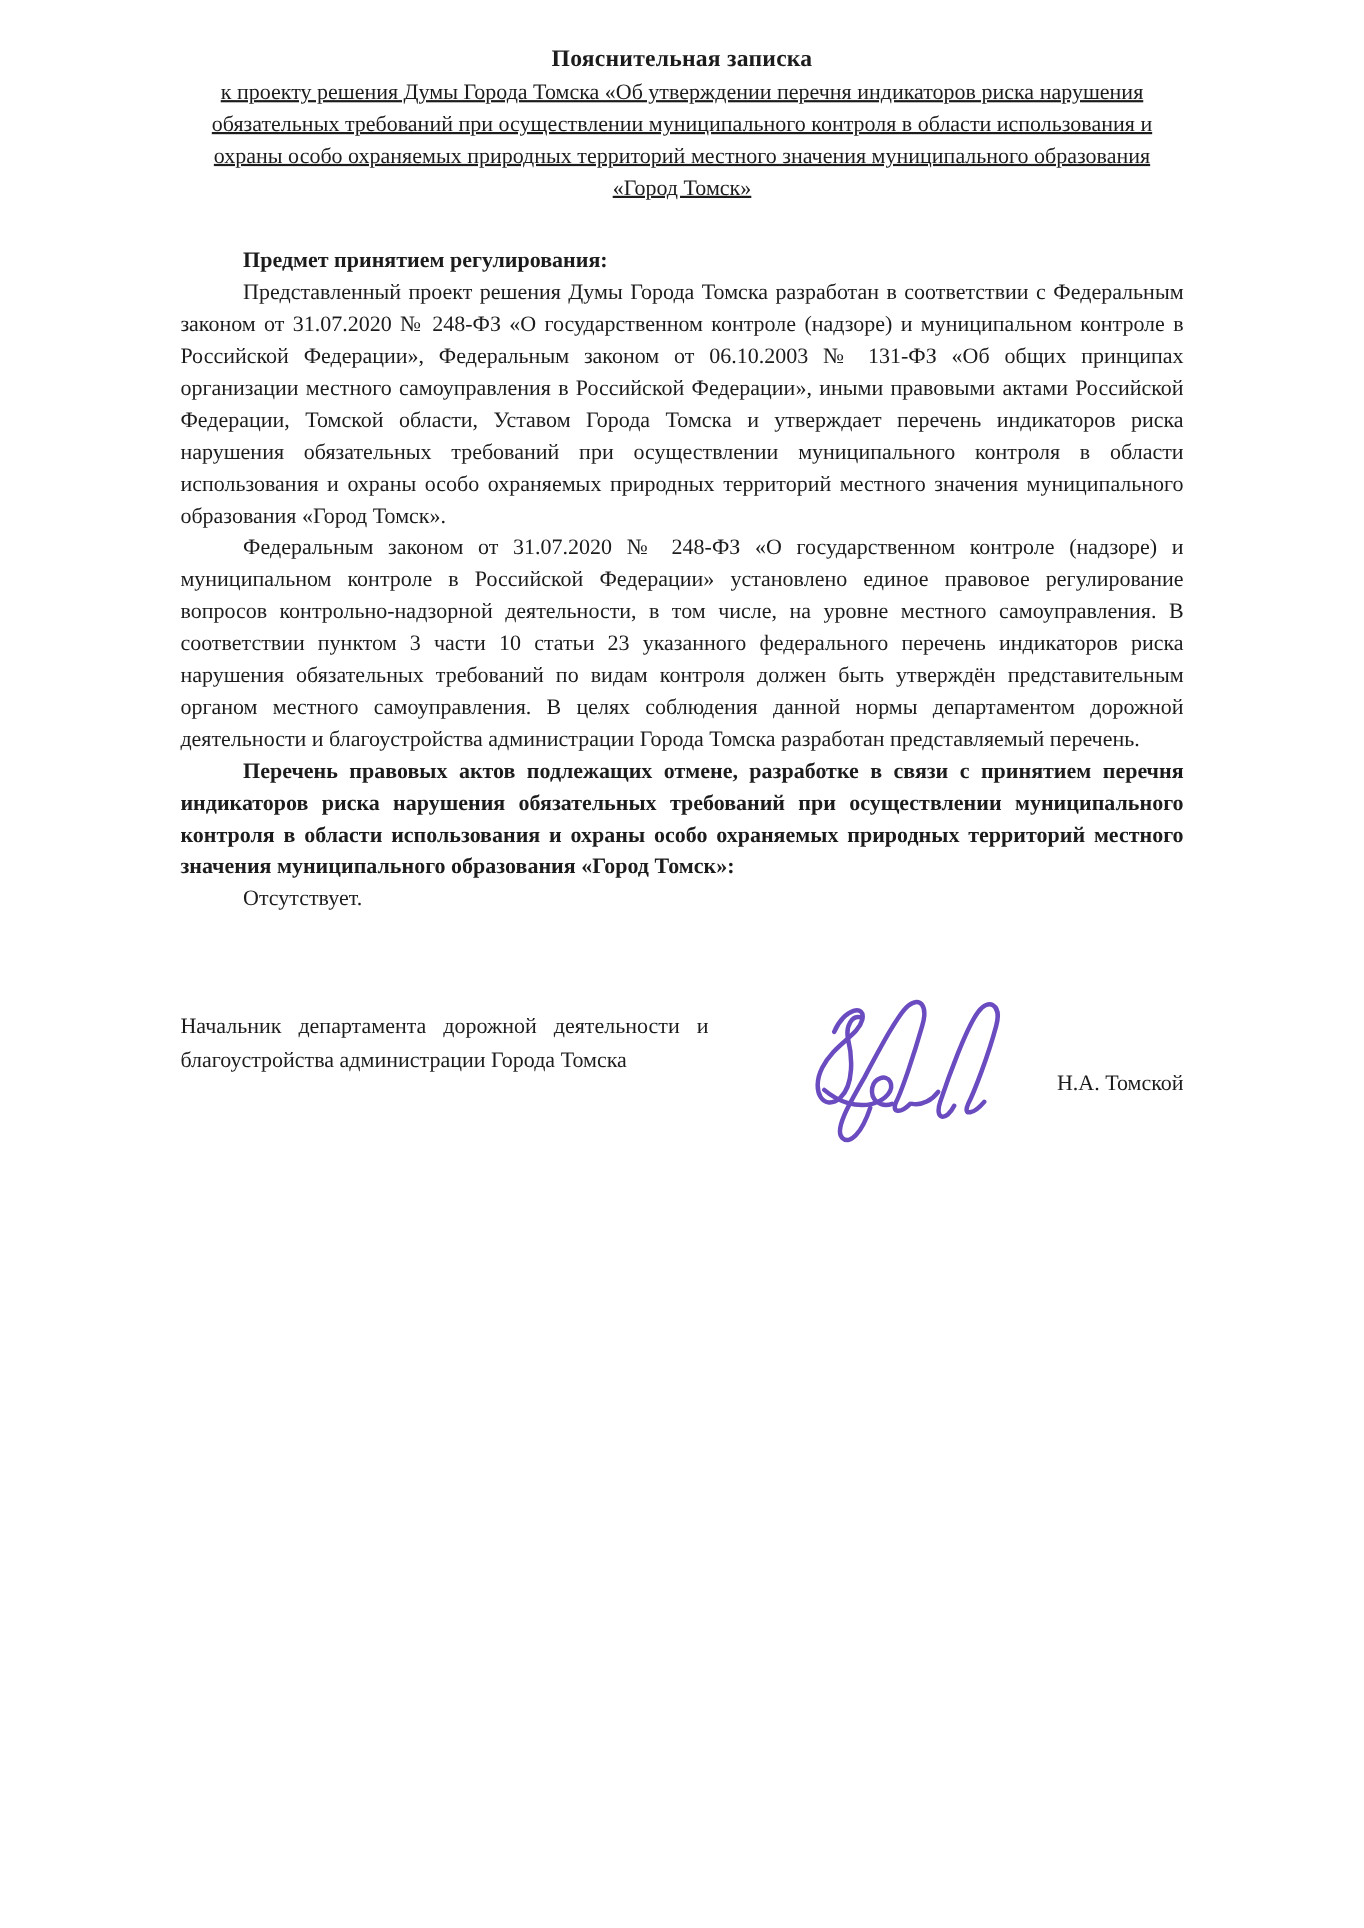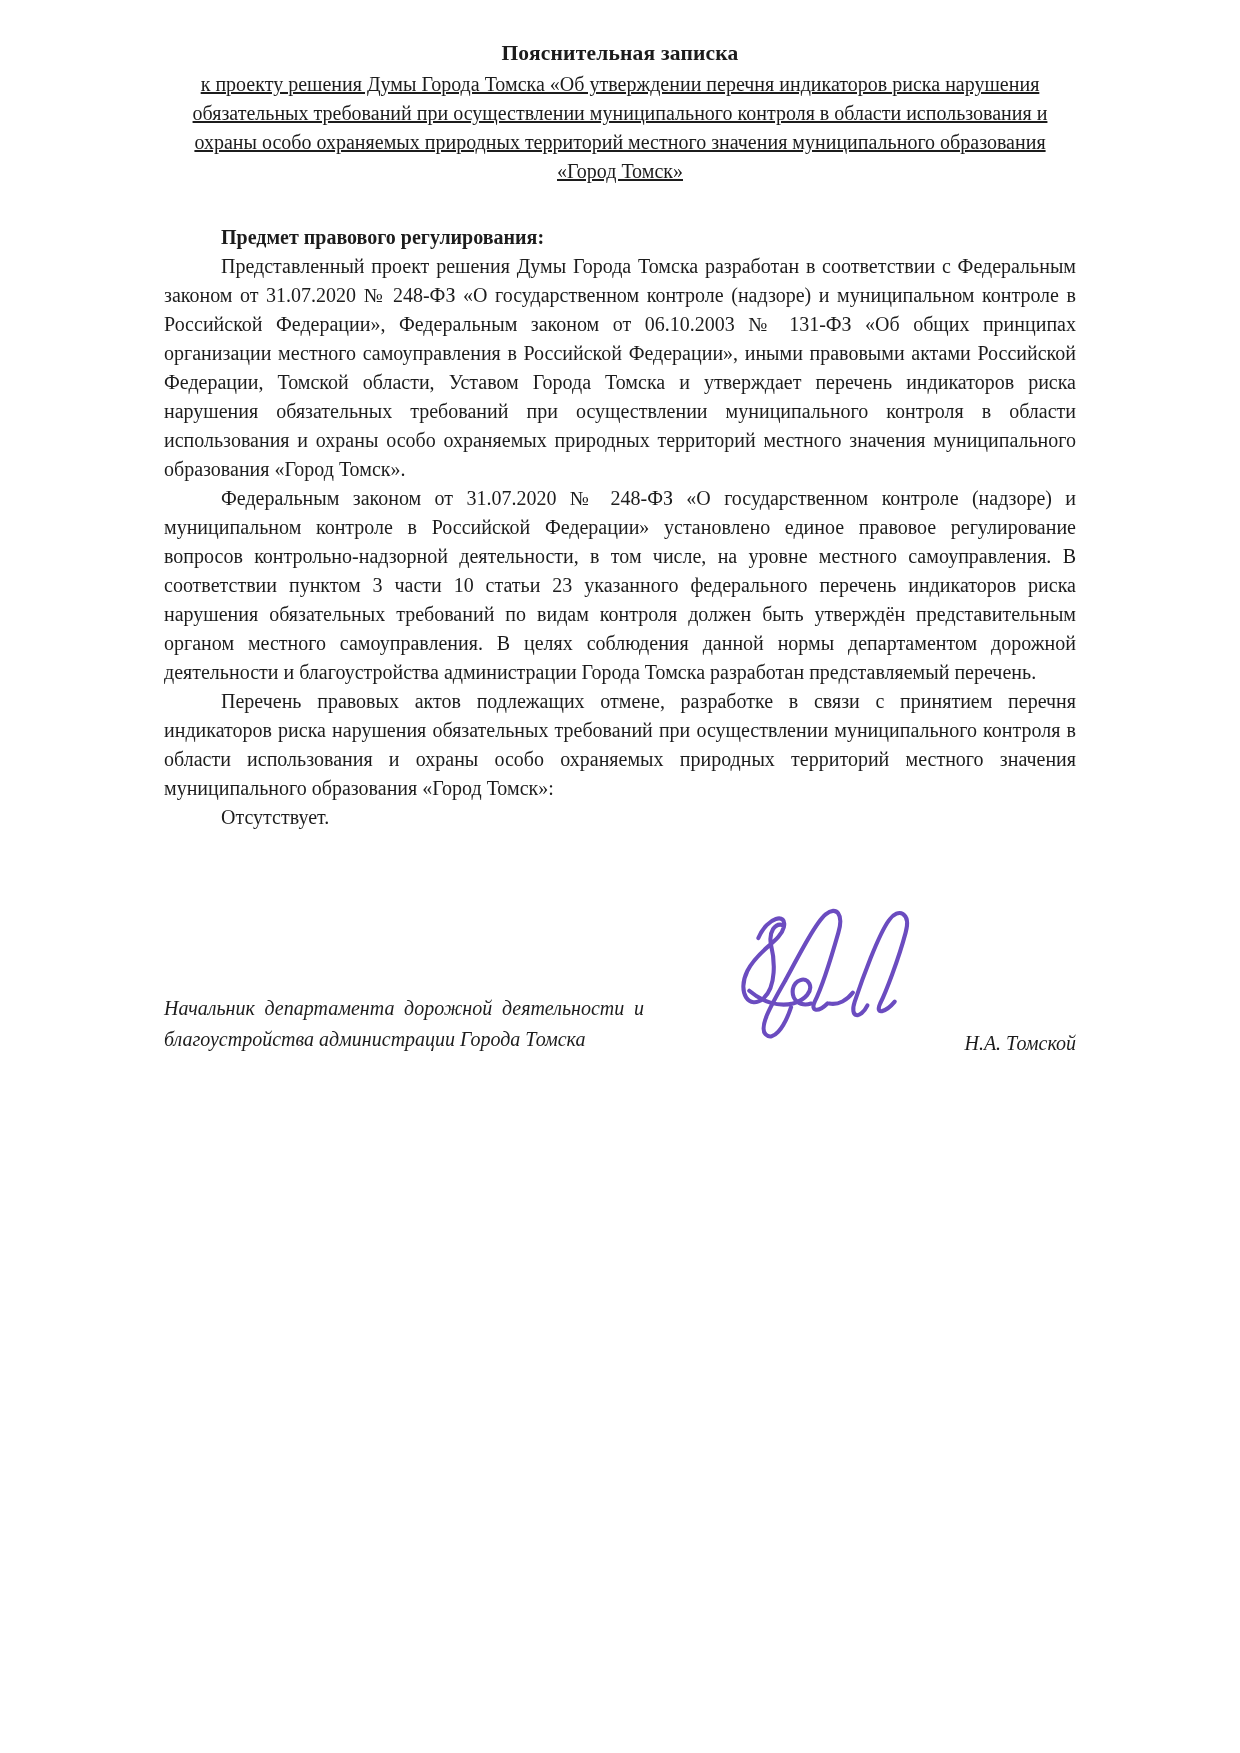--- a/index.html
+++ b/index.html
@@ -45,33 +45,32 @@
     margin-top: 46px;
   }
   p.body-par {
     margin: 0;
     font-size: 20px;
     line-height: 29px;
     text-align: justify;
     text-indent: 57px;
   }
   p.body-par.bold {
-    font-weight: normal;
+    font-weight: bold;
   }
   p.answer {
     margin: 0;
     font-size: 20px;
     line-height: 29px;
     text-indent: 57px;
   }
   .signature-row {
     display: flex;
-    align-items: flex-end;
+    align-items: flex-start;
     margin-top: 86px;
-    font-style: italic;
   }
   .signature-position {
     width: 480px;
     font-size: 20px;
     line-height: 31px;
     text-align: justify;
   }
   .signature-ink {
     margin-left: 78px;
     margin-top: -22px;
@@ -87,21 +86,21 @@
 </head>
 <body>
 
 <div class="page">
   <div class="content">
 
     <div class="doc-title">Пояснительная записка</div>
 
     <div class="doc-subtitle">к проекту решения Думы Города Томска «Об утверждении перечня индикаторов риска нарушения обязательных требований при осуществлении муниципального контроля в области использования и охраны особо охраняемых природных территорий местного значения муниципального образования «Город Томск»</div>
 
-    <div class="section-heading">Предмет правового регулирования:</div>
+    <div class="section-heading">Предмет принятием регулирования:</div>
 
     <p class="body-par">Представленный проект решения Думы Города Томска разработан в соответствии с Федеральным законом от 31.07.2020 № 248-ФЗ «О государственном контроле (надзоре) и муниципальном контроле в Российской Федерации», Федеральным законом от 06.10.2003 № 131-ФЗ «Об общих принципах организации местного самоуправления в Российской Федерации», иными правовыми актами Российской Федерации, Томской области, Уставом Города Томска и утверждает перечень индикаторов риска нарушения обязательных требований при осуществлении муниципального контроля в области использования и охраны особо охраняемых природных территорий местного значения муниципального образования «Город Томск».</p>
 
 
     <p class="body-par">Федеральным законом от 31.07.2020 № 248-ФЗ «О государственном контроле (надзоре) и муниципальном контроле в Российской Федерации» установлено единое правовое регулирование вопросов контрольно-надзорной деятельности, в том числе, на уровне местного самоуправления. В соответствии пунктом 3 части 10 статьи 23 указанного федерального перечень индикаторов риска нарушения обязательных требований по видам контроля должен быть утверждён представительным органом местного самоуправления. В целях соблюдения данной нормы департаментом дорожной деятельности и благоустройства администрации Города Томска разработан представляемый перечень.</p>
 
 
     <p class="body-par bold">Перечень правовых актов подлежащих отмене, разработке в связи с принятием перечня индикаторов риска нарушения обязательных требований при осуществлении муниципального контроля в области использования и охраны особо охраняемых природных территорий местного значения муниципального образования «Город Томск»:</p>
 
     <p class="answer">Отсутствует.</p>

